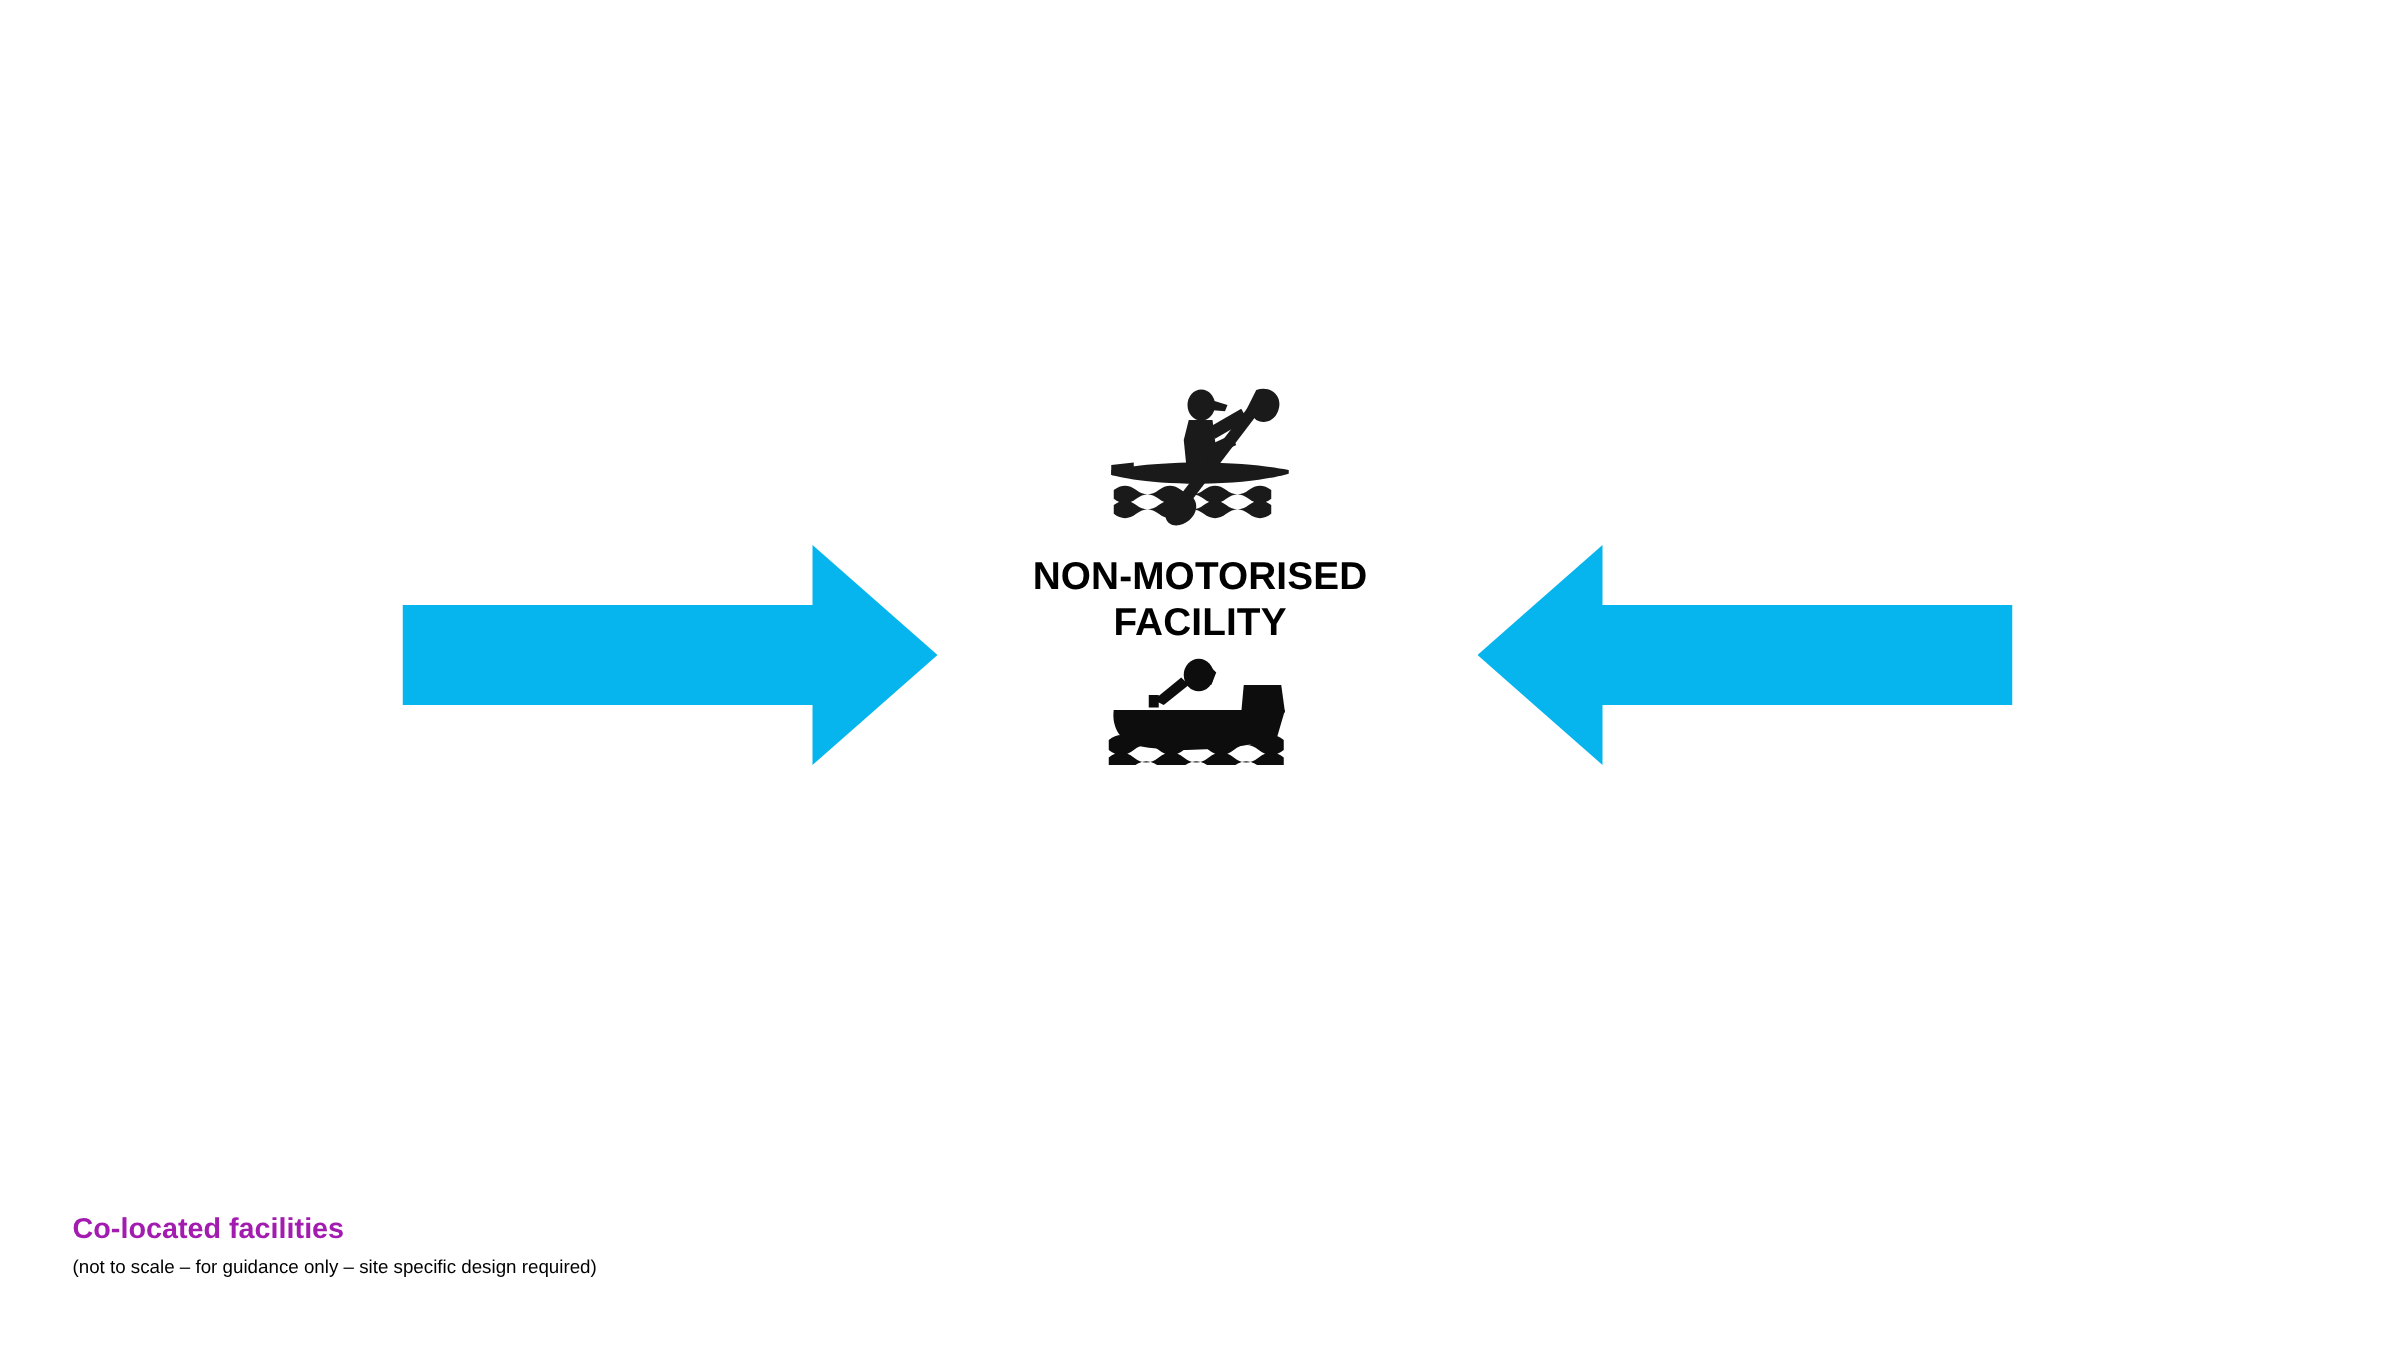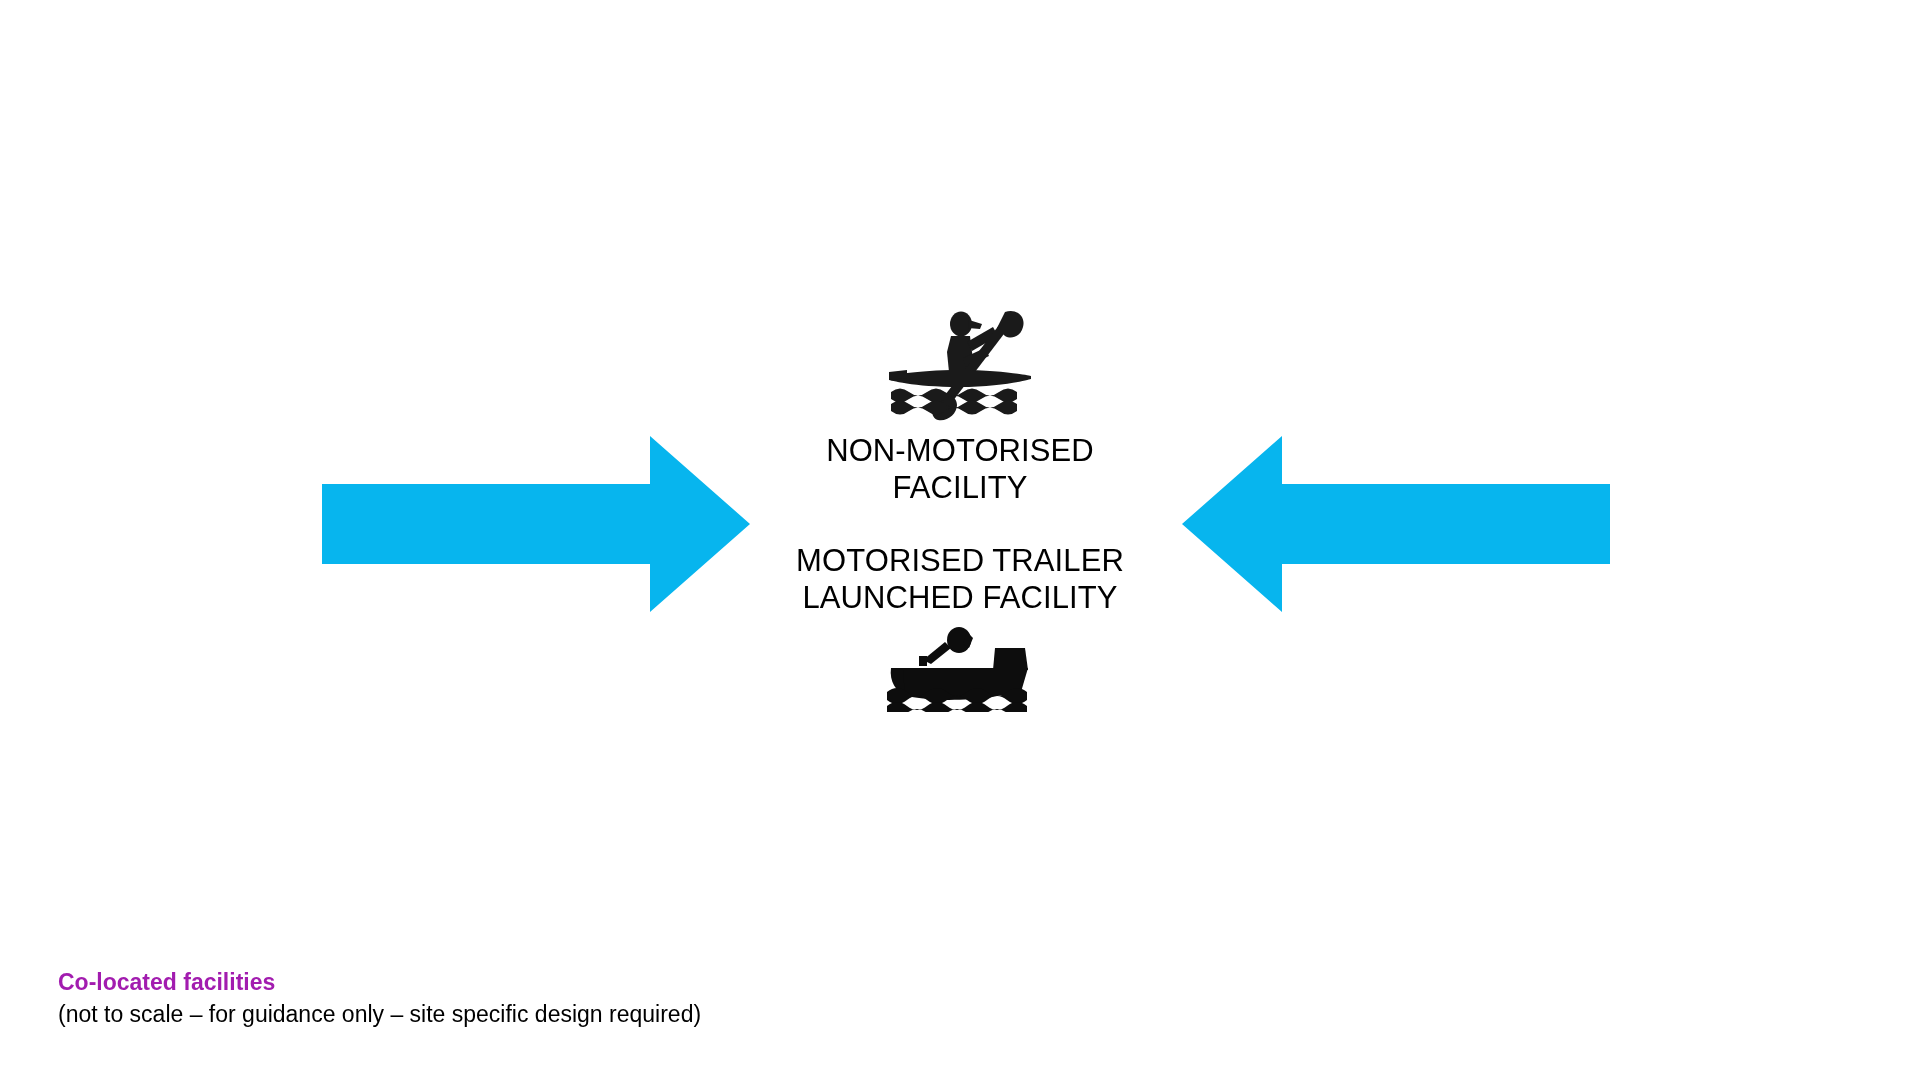--- a/index.html
+++ b/index.html
@@ -51,38 +51,38 @@
 
   .facility-label {
     text-align: center;
     font-size: 31px;
     line-height: 37px;
     letter-spacing: 0.1px;
     color: #000000;
     white-space: pre-line;
   }
 
-  .label-nonmotorised { margin-top: 10px; }
+  .label-nonmotorised { margin-top: 20px; font-weight: bold; }
   .label-motorised    { margin-top: 36px; }
   .spacer-boat        { height: 10px; }
 
   
   .caption {
     position: absolute;
     left: 58px;
     top: 967px;
   }
   .caption-title {
     font-size: 23px;
     font-weight: bold;
     line-height: 30px;
     color: #a21caf;
   }
   .caption-sub {
-    font-size: 23px;
+    font-size: 15px;
     font-weight: normal;
     line-height: 28px;
     color: #000000;
     margin-top: 3px;
   }
 </style>
 </head>
 <body>
 
 <div class="canvas">
@@ -131,22 +131,20 @@
 
           <path d="M6 94 q9 -7 18 0 q9 7 18 0 q9 -7 18 0 q9 7 18 0 q9 -7 18 0 q9 7 18 0 q9 -7 18 0
                    l0 7 q-9 7 -18 0 q-9 -7 -18 0 q-9 7 -18 0 q-9 -7 -18 0 q-9 7 -18 0 q-9 -7 -18 0 q-9 7 -18 0 Z"></path>
         </g>
       </svg>
     </div>
 
     <div class="facility-label label-nonmotorised">NON-MOTORISED
 FACILITY</div>
 
-    <div class="facility-label label-motorised">MOTORISED TRAILER
-LAUNCHED FACILITY</div>
 
     <div class="spacer-boat"></div>
 
     <div class="icon-boat">
       <svg viewBox="0 0 155 86">
         <g fill="#0d0d0d">
 
           <ellipse cx="76" cy="14" rx="12" ry="13"></ellipse>
 
           <path d="M84 6 L90 12 L86 22 L80 18 Z" fill="#0d0d0d"></path>

